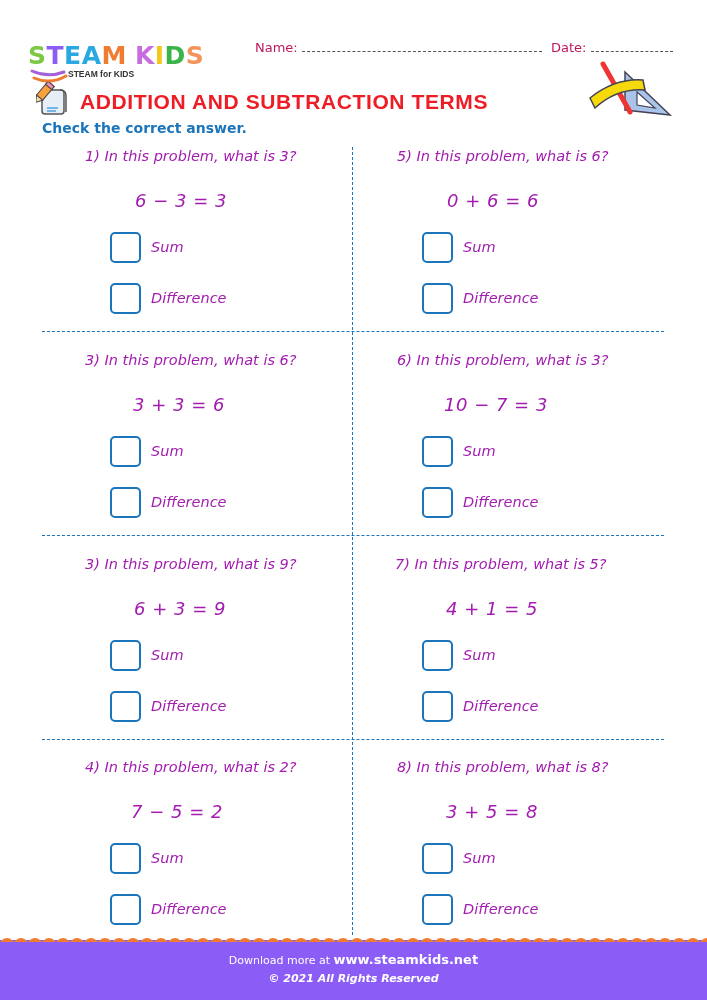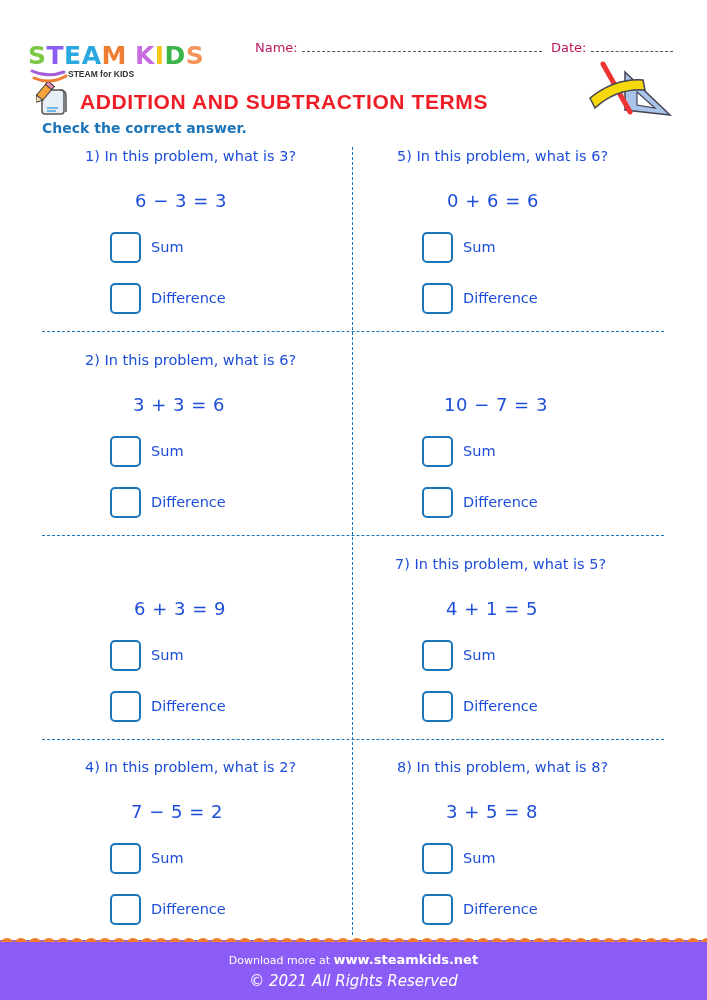--- a/index.html
+++ b/index.html
@@ -16,32 +16,32 @@
   .field .line { display: inline-block; border-bottom: 1px dashed #555; vertical-align: baseline; height: 10px; }
 
   .title-icon { position: absolute; left: 36px; top: 82px; }
   .title { position: absolute; left: 80px; top: 90px; font-family: "Liberation Sans", sans-serif; font-weight: bold; font-size: 21px; color: #ee1c24; letter-spacing: 0.6px; }
   .tools { position: absolute; left: 585px; top: 60px; }
   .instruction { position: absolute; left: 42px; top: 120px; font-family: "DejaVu Sans", sans-serif; font-weight: bold; font-size: 14px; color: #1b75bb; }
 
   .vline { position: absolute; left: 352px; top: 147px; height: 788px; border-left: 1.5px dashed #1b75bb; }
   .hline { position: absolute; left: 42px; width: 622px; border-top: 1.5px dashed #1b75bb; }
 
-  .problem { position: absolute; width: 300px; height: 190px; color: #1d4ed8; font-family: "DejaVu Sans", sans-serif; }
+  .problem { position: absolute; width: 300px; height: 190px; color: #a21caf; font-family: "DejaVu Sans", sans-serif; font-style: italic; }
   .q { position: absolute; top: 0; font-size: 14.5px; white-space: nowrap; }
   .eq { position: absolute; top: 42px; font-size: 18px; white-space: nowrap; letter-spacing: 0.5px; }
   .opt { position: absolute; left: 50px; height: 30px; display: flex; align-items: center; cursor: pointer; }
   .box { width: 31px; height: 31px; border: 2px solid #1b75bb; border-radius: 5px; }
   .opt-label { margin-left: 10px; font-size: 14.5px; }
 
   .footer { position: absolute; left: 0; top: 940px; width: 707px; height: 60px; background: #8b5cf6; }
   .scallops { position: absolute; left: 0; top: -6px; width: 707px; height: 8px; }
   .f1 { position: absolute; top: 12px; left: 0; width: 707px; text-align: center; color: #fff; font-family: "DejaVu Sans", sans-serif; font-size: 11px; }
   .f1 b { font-size: 13px; }
-  .f2 { position: absolute; top: 32px; left: 0; width: 707px; text-align: center; color: #fff; font-family: "DejaVu Sans", sans-serif; font-size: 15px; font-style: italic; }
+  .f2 { position: absolute; top: 32px; left: 0; width: 707px; text-align: center; color: #fff; font-family: "DejaVu Sans", sans-serif; font-size: 11px; font-style: italic; font-weight: bold; }
 </style>
 </head>
 <body>
 
 <div class="logo">
   <div class="logo-word">
     <span style="color:#7dc843">S</span><span style="color:#8b5cf6">T</span><span style="color:#2aa8e0">E</span><span style="color:#2aa8e0">A</span><span style="color:#ef7d31">M</span><span style="width:8px"></span><span style="color:#c86de0">K</span><span style="color:#f5c518">I</span><span style="color:#3bb54a">D</span><span style="color:#f4945a">S</span>
   </div>
   <svg class="logo-swoosh" width="40" height="18" viewBox="0 0 40 18">
     <path d="M2 3 Q18 10 34 4" stroke="#a55fd8" stroke-width="3" fill="none" stroke-linecap="round"></path>
@@ -93,33 +93,34 @@
       <div class="box"></div>
       <span class="opt-label">Sum</span>
     </div>
   <div class="opt" style="left:25px; top:135px;">
       <div class="box"></div>
       <span class="opt-label">Difference</span>
     </div>
 </div>
 
 <div class="problem" style="left:85px; top:352px;">
-  <div class="q" style="left:0;">2)  In this problem, what is 6?</div>
+  <div class="q" style="left:0;">3)  In this problem, what is 6?</div>
   <div class="eq" style="left:48px;">3 + 3 = 6</div>
   <div class="opt" style="left:25px; top:84px;">
       <div class="box"></div>
       <span class="opt-label">Sum</span>
     </div>
   <div class="opt" style="left:25px; top:135px;">
       <div class="box"></div>
       <span class="opt-label">Difference</span>
     </div>
 </div>
 
 <div class="problem" style="left:85px; top:556px;">
+  <div class="q" style="left:0;">3)  In this problem, what is 9?</div>
   <div class="eq" style="left:49px;">6 + 3 = 9</div>
   <div class="opt" style="left:25px; top:84px;">
       <div class="box"></div>
       <span class="opt-label">Sum</span>
     </div>
   <div class="opt" style="left:25px; top:135px;">
       <div class="box"></div>
       <span class="opt-label">Difference</span>
     </div>
 </div>
@@ -144,20 +145,21 @@
       <div class="box"></div>
       <span class="opt-label">Sum</span>
     </div>
   <div class="opt" style="left:25px; top:135px;">
       <div class="box"></div>
       <span class="opt-label">Difference</span>
     </div>
 </div>
 
 <div class="problem" style="left:397px; top:352px;">
+  <div class="q" style="left:0;">6)  In this problem, what is 3?</div>
   <div class="eq" style="left:47px;">10 − 7 = 3</div>
   <div class="opt" style="left:25px; top:84px;">
       <div class="box"></div>
       <span class="opt-label">Sum</span>
     </div>
   <div class="opt" style="left:25px; top:135px;">
       <div class="box"></div>
       <span class="opt-label">Difference</span>
     </div>
 </div>

